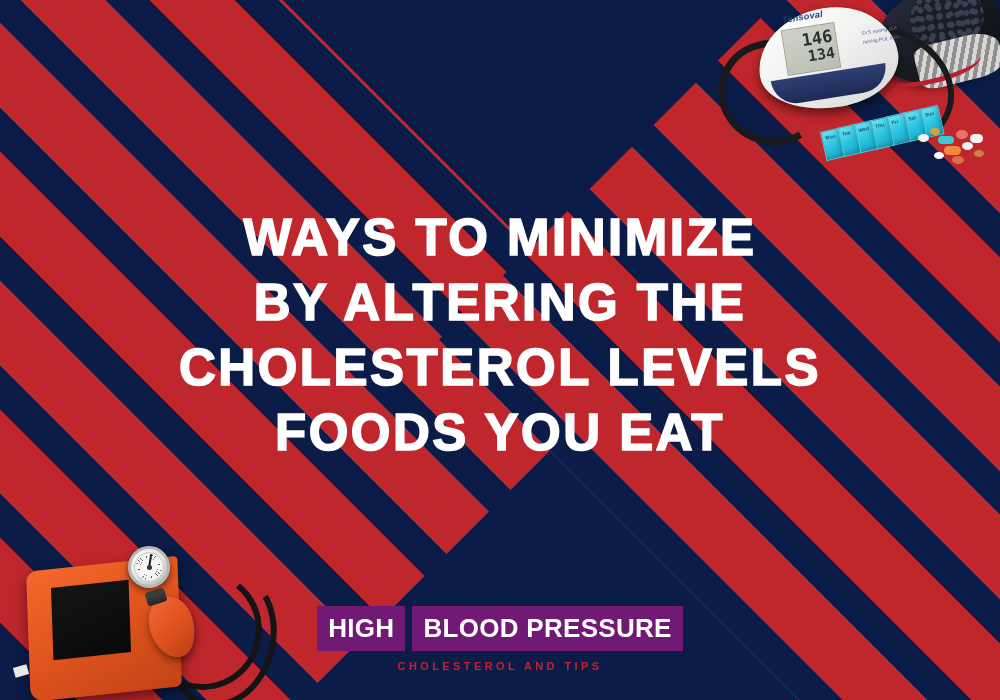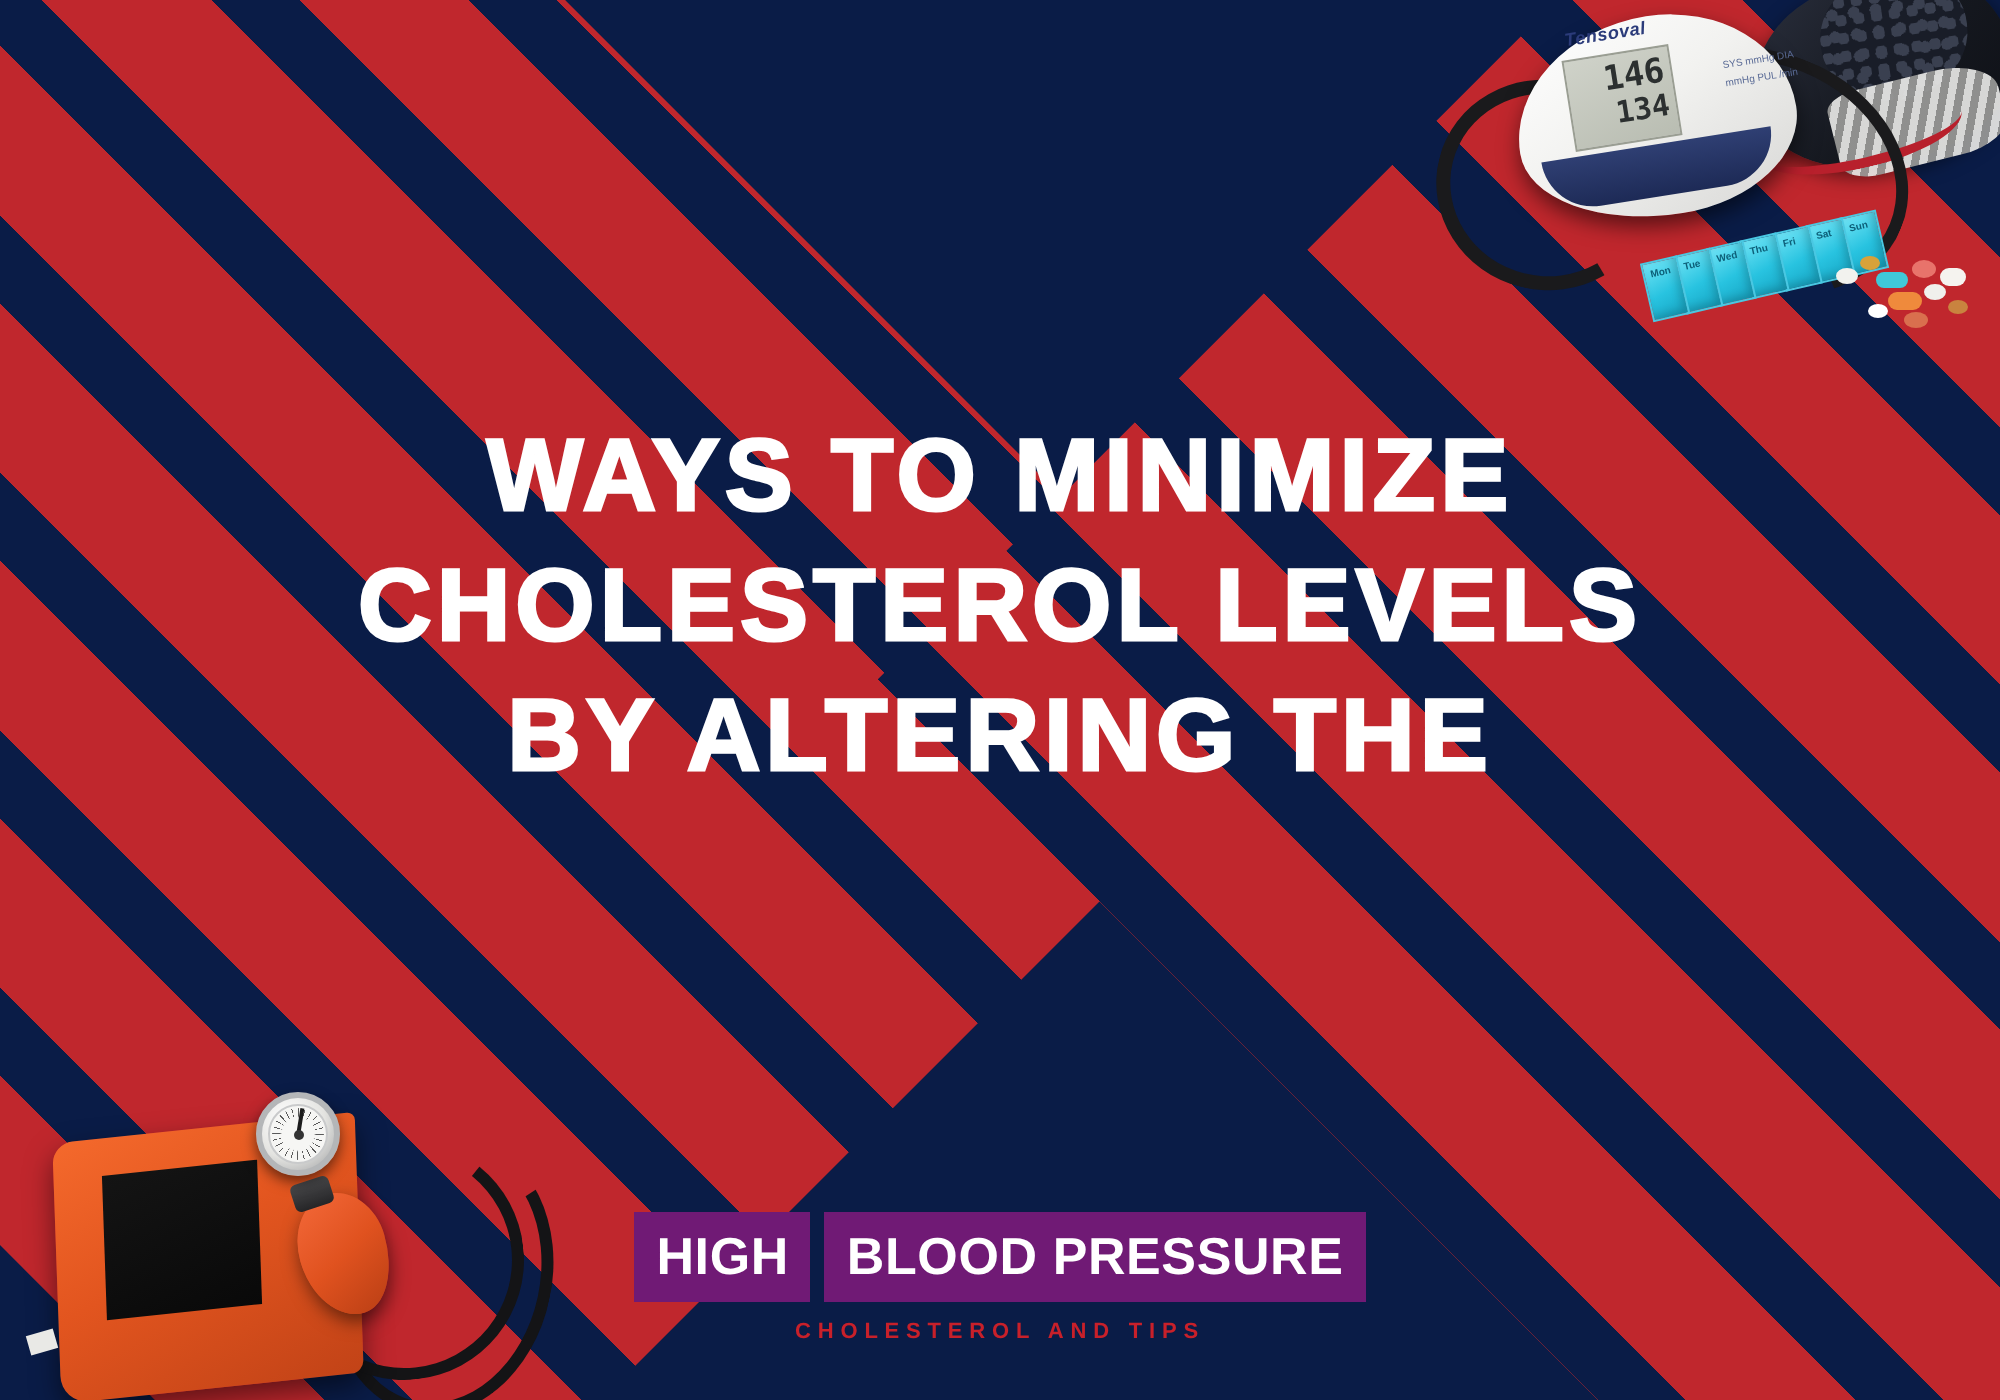--- a/index.html
+++ b/index.html
@@ -365,22 +365,23 @@
     <div class="gauge">
       <div class="gauge-face"></div>
       <div class="gauge-ticks"></div>
       <div class="gauge-needle"></div>
       <div class="gauge-hub"></div>
     </div>
   </div>
 
   <h1 class="headline">
     <span class="hl-line">WAYS TO MINIMIZE</span>
+    <span class="hl-line">BY ALTERING THE</span>
     <span class="hl-line">CHOLESTEROL LEVELS</span>
-    <span class="hl-line">BY ALTERING THE</span>
+    <span class="hl-line">FOODS YOU EAT</span>
   </h1>
 
   <div class="logo">
     <div class="logo-row">
       <span class="logo-box">HIGH</span>
       <span class="logo-box">BLOOD PRESSURE</span>
     </div>
     <div class="logo-tagline">CHOLESTEROL AND TIPS</div>
   </div>
 

